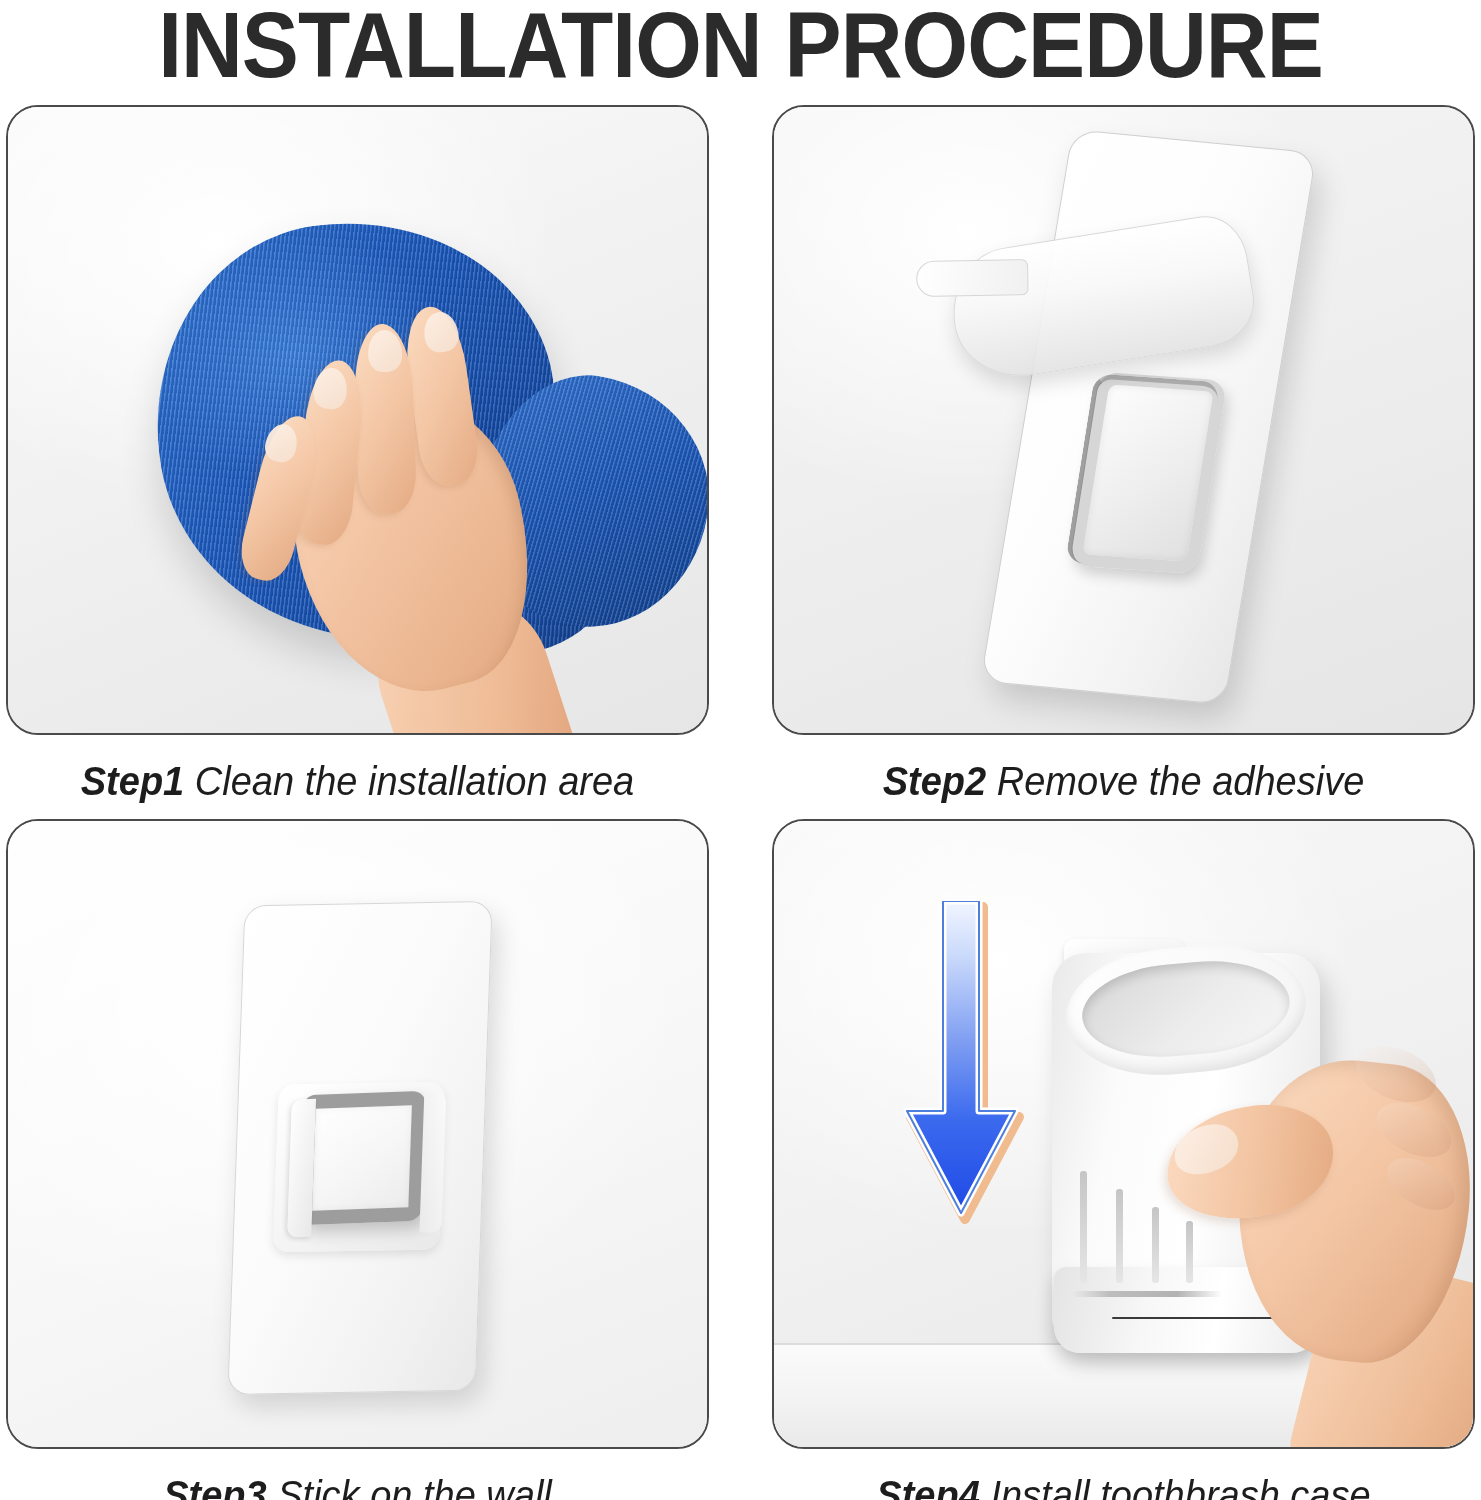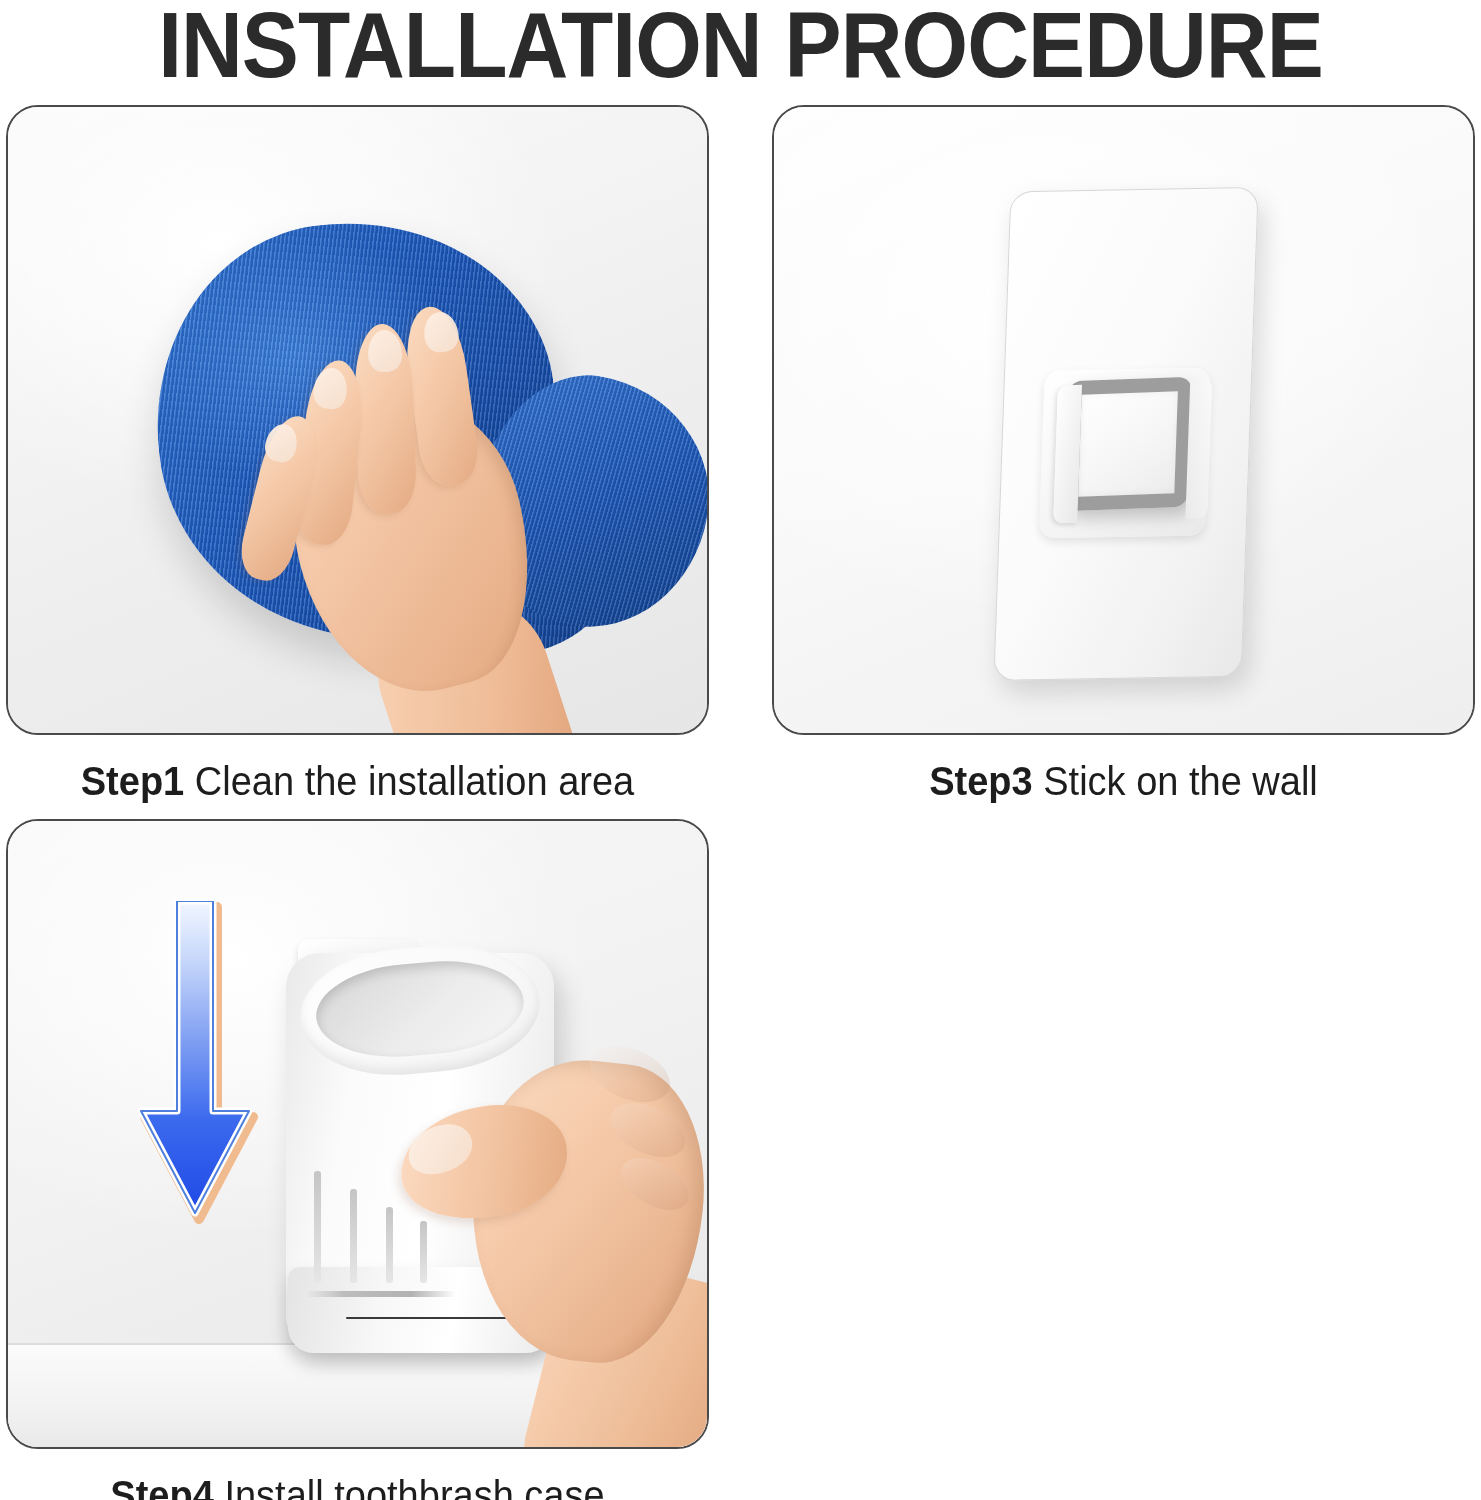--- a/index.html
+++ b/index.html
@@ -34,21 +34,21 @@
     top: 105px;
     left: 6px;
     width: 1469px;
     display: grid;
     grid-template-columns: 703px 703px;
     grid-template-rows: 700px 700px;
     column-gap: 63px;
     row-gap: 14px;
   }
 
-  .step-cell { position: relative; }
+  .step-cell { position: relative; font-style: italic; }
 
   .panel {
     position: relative;
     width: 703px;
     height: 630px;
     border: 2px solid #4a4a4a;
     border-radius: 32px;
     overflow: hidden;
     background: linear-gradient(150deg, #f7f7f7 0%, #ececec 45%, #e3e3e3 100%);
   }
@@ -440,20 +440,32 @@
         <div class="nail1 n1c"></div>
         <div class="nail1 n1d"></div>
       </div>
     </div>
     <div class="caption">
       <span class="step-label">Step1</span>
       <span class="step-desc">Clean the installation area</span>
     </div>
   </div>
 
+  <div class="step-cell">
+    <div class="panel">
+      <div class="p2-bg"></div>
+      <div class="pad2"></div>
+      <div class="mount2"></div>
+      <div class="film2"></div>
+    </div>
+    <div class="caption">
+      <span class="step-label">Step2</span>
+      <span class="step-desc">Remove the adhesive</span>
+    </div>
+  </div>
 
   <div class="step-cell">
     <div class="panel bright">
       <div class="p3-bg"></div>
       <div class="pad3"></div>
       <div class="mount3-plate"></div>
       <div class="mount3"></div>
     </div>
     <div class="caption">
       <span class="step-label">Step3</span>

